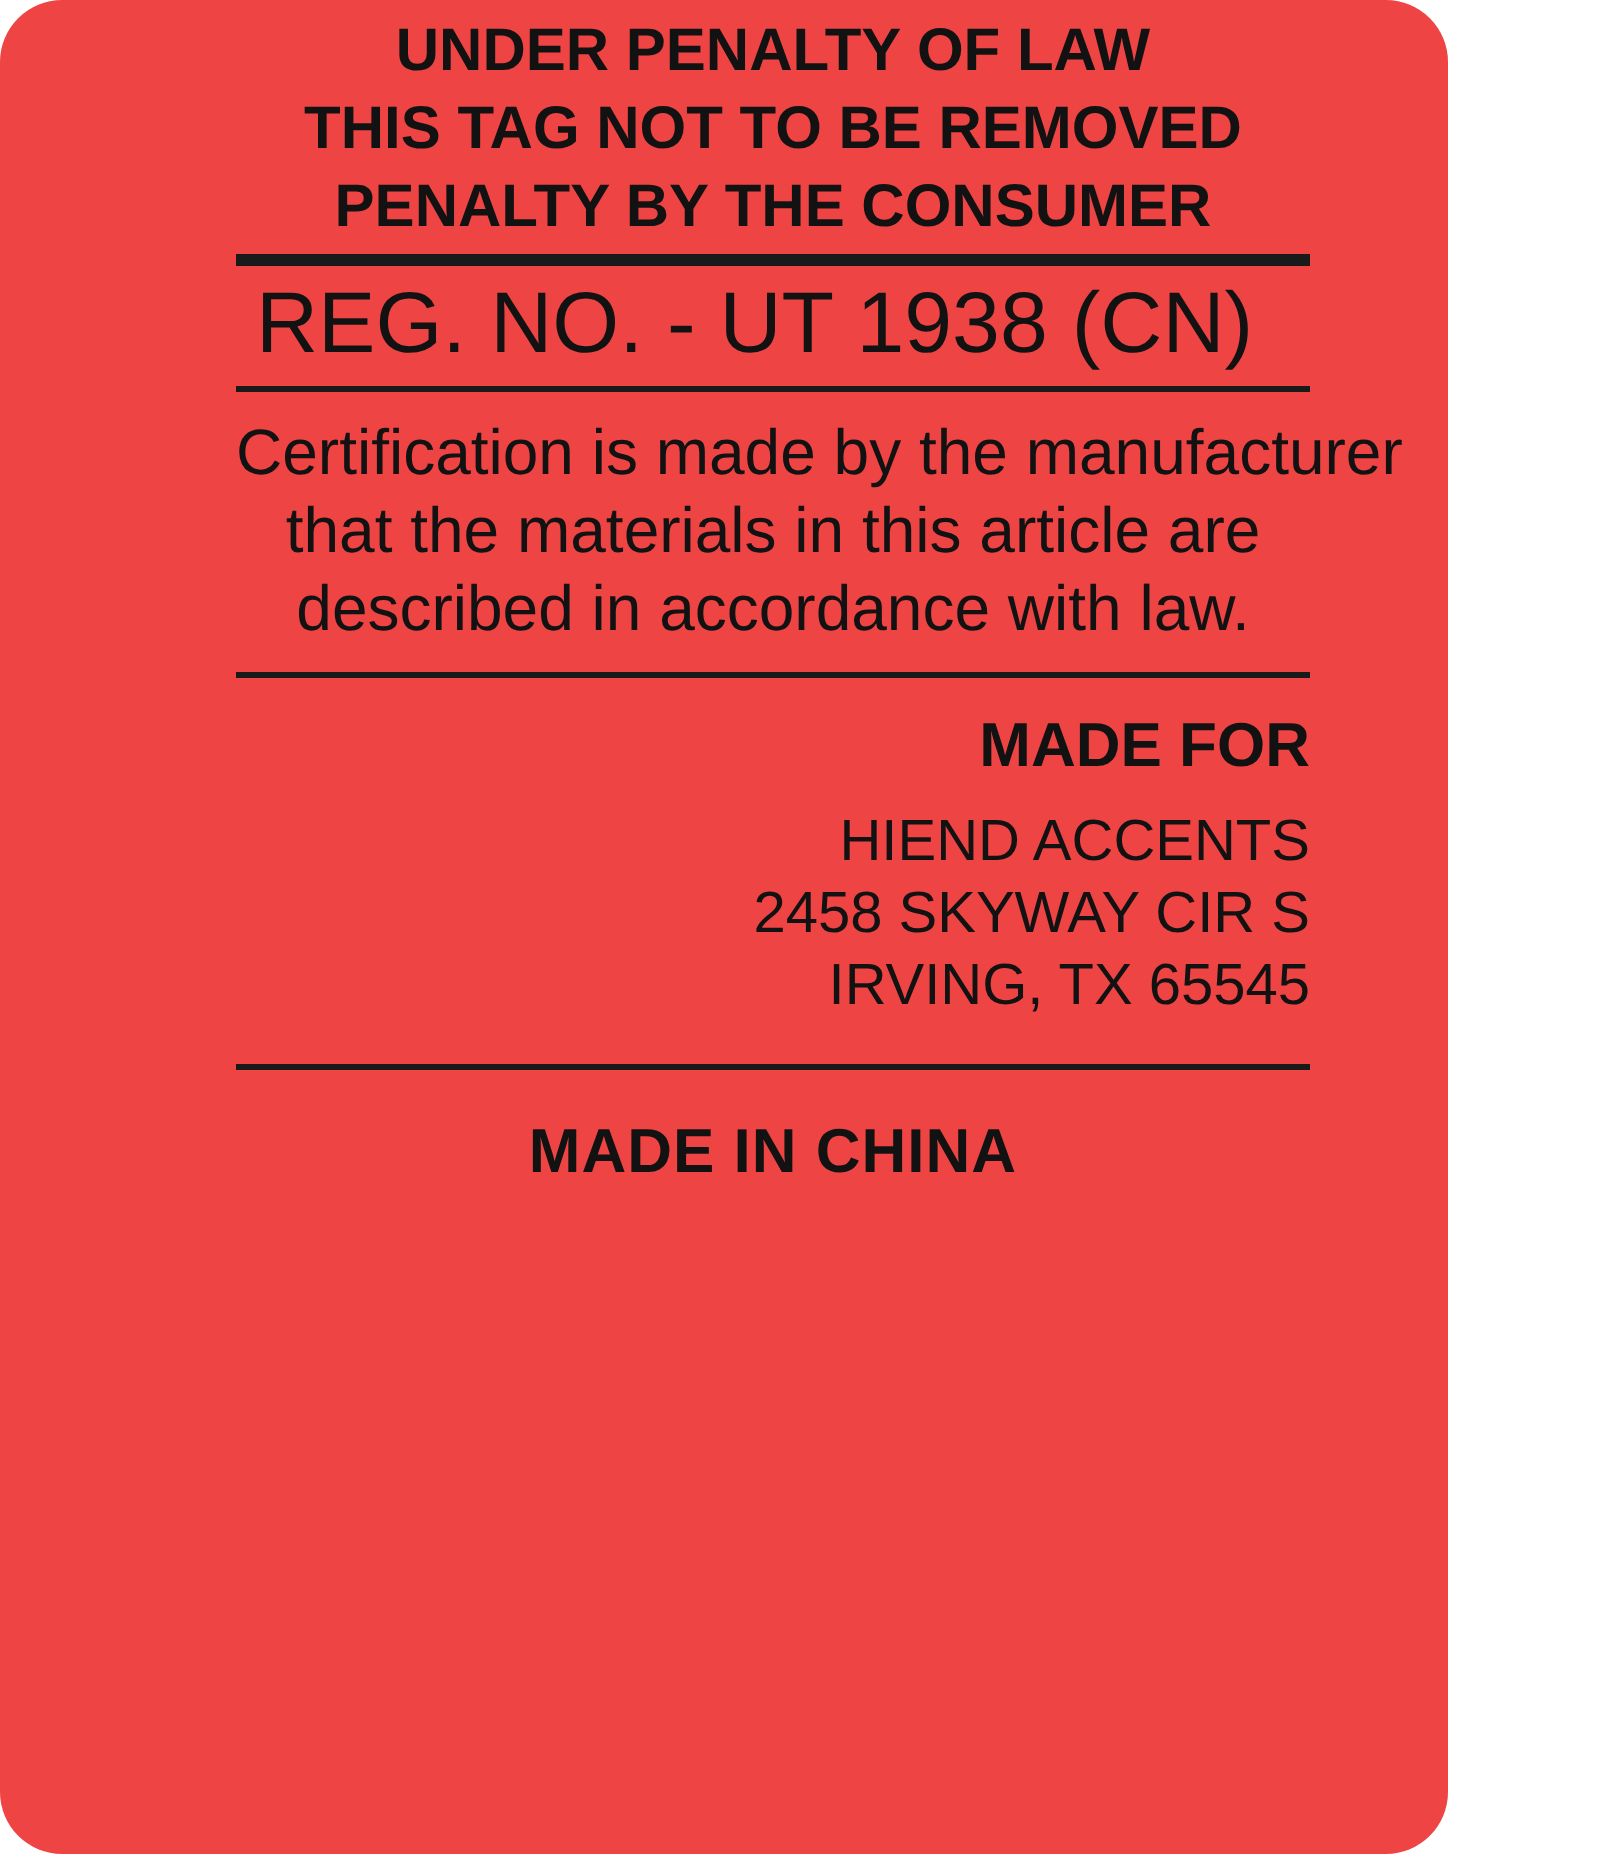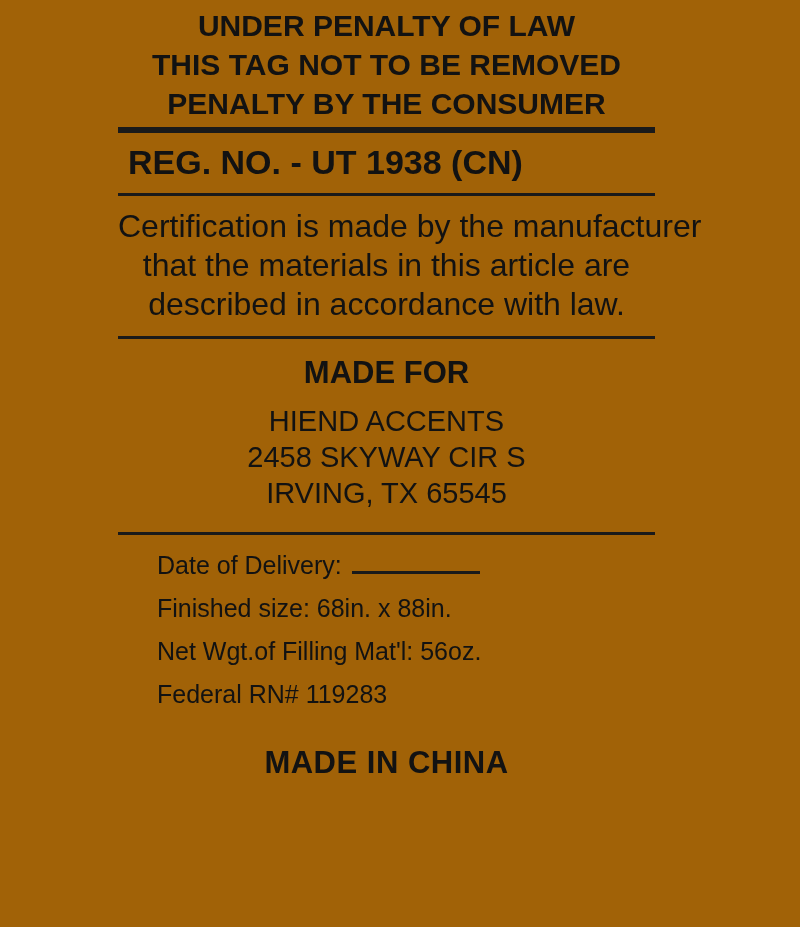--- a/index.html
+++ b/index.html
@@ -5,24 +5,25 @@
   html, body {
     margin: 0;
     padding: 0;
     background: #ffffff;
     font-family: "Liberation Sans", sans-serif;
     color: #121212;
     -webkit-font-smoothing: antialiased;
   }
   .page {
     position: relative;
-    width: 800px;
+    width: 724px;
     height: 927px;
-    background: #a16207;
+    background: #ef4444;
     overflow: hidden;
+    border-radius: 31px;
   }
   .label {
     position: absolute;
     left: 118px;
     top: 0;
     width: 537px;
   }
   .rule {
     height: 3px;
     background: #1a1a1a;
@@ -48,38 +49,38 @@
   .sec-material .ln {
     font-size: 30px;
     font-weight: bold;
     line-height: 40px;
     white-space: nowrap;
   }
   .sec-reg {
     padding: 11px 0 13px 10px;
   }
   .sec-reg .ln {
-    font-size: 34px;
-    font-weight: bold;
+    font-size: 43px;
+    font-weight: normal;
     line-height: 36px;
     white-space: nowrap;
   }
   .sec-cert {
     text-align: center;
     padding-top: 11px;
     padding-bottom: 12px;
   }
   .sec-cert .ln {
     font-size: 32px;
     font-weight: 400;
     line-height: 39px;
     white-space: nowrap;
   }
   .sec-madefor {
-    text-align: center;
+    text-align: right;
     padding-top: 16px;
     padding-bottom: 21px;
   }
   .sec-madefor .title {
     font-size: 31px;
     font-weight: bold;
     line-height: 36px;
     margin-bottom: 12px;
   }
   .sec-madefor .ln {
@@ -150,25 +151,19 @@
 
     <div class="sec-madefor">
       <div class="title">MADE FOR</div>
       <div class="ln">HIEND ACCENTS</div>
       <div class="ln">2458 SKYWAY CIR S</div>
       <div class="ln">IRVING, TX 65545</div>
     </div>
 
     <div class="rule"></div>
 
-    <div class="sec-details">
-      <div class="row"><span>Date of Delivery:</span><span class="blank-line"></span></div>
-      <div class="row">Finished size: 68in. x 88in.</div>
-      <div class="row">Net Wgt.of Filling Mat'l: 56oz.</div>
-      <div class="row">Federal RN# 119283</div>
-    </div>
 
     <div class="sec-footer">
       <div class="ln">MADE IN CHINA</div>
     </div>
 
   </div>
 </div>
 
 </body></html>

